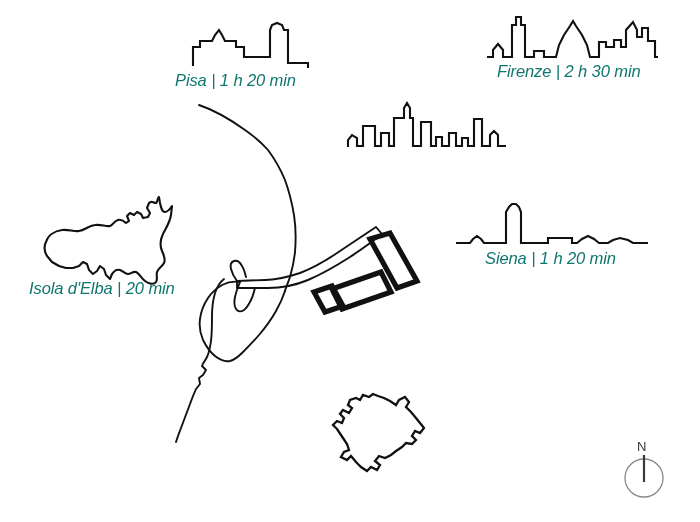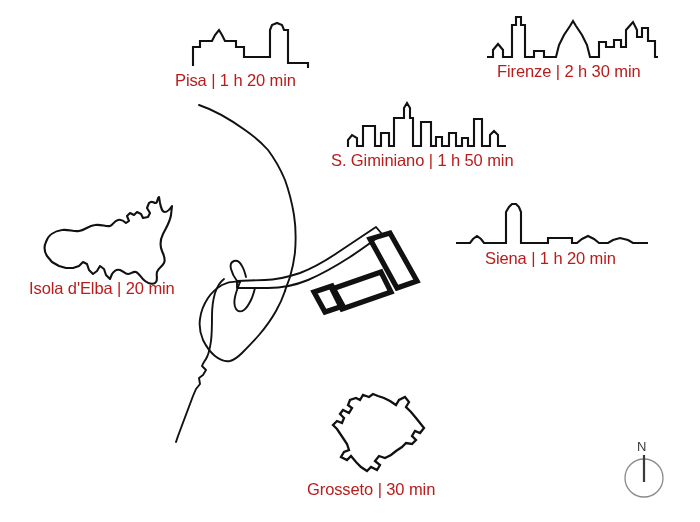--- a/index.html
+++ b/index.html
@@ -27,23 +27,24 @@
     left: 0; top: 0;
     width: 700px;
     height: 522px;
     display: block;
   }
   .poi-label {
     position: absolute;
     font-family: "Liberation Sans", sans-serif;
     font-size: 16.5px;
     letter-spacing: -0.1px;
-    color: #b91c1c;
+    color: #0f766e;
     white-space: nowrap;
     line-height: 1;
+    font-style: italic;
   }
   .label-pisa      { left: 175px; top: 72px; }
   .label-firenze   { left: 497px; top: 63px; }
   .label-giminiano { left: 331px; top: 152px; }
   .label-siena     { left: 461px; top: 250px; margin-left: 24px; }
   .label-elba      { left: 29px;  top: 280px; }
   .label-residence { left: 340px; top: 313px; }
   .label-marina    { left: 253px; top: 359px; }
   .label-grosseto  { left: 307px; top: 481px; }
   .compass-n {
@@ -176,25 +177,23 @@
       <circle cx="644" cy="478" r="19" fill="none" stroke="#8a8a8a" stroke-width="1.3"></circle>
       <line x1="644" y1="455" x2="644" y2="482" stroke="#3a3a3a" stroke-width="2.2"></line>
     </g>
 
   </svg>
 
   <div class="poi-label label-pisa">Pisa | 1 h 20 min</div>
 
   <div class="poi-label label-firenze">Firenze | 2 h 30 min</div>
 
-  <div class="poi-label label-giminiano">S. Giminiano | 1 h 50 min</div>
 
   <div class="poi-label label-siena">Siena | 1 h 20 min</div>
 
   <div class="poi-label label-elba">Isola d'Elba | 20 min</div>
 
-  <div class="poi-label label-grosseto">Grosseto | 30 min</div>
 
 
 
   <div class="compass-n">N</div>
 
 </div>
 
 </body></html>

